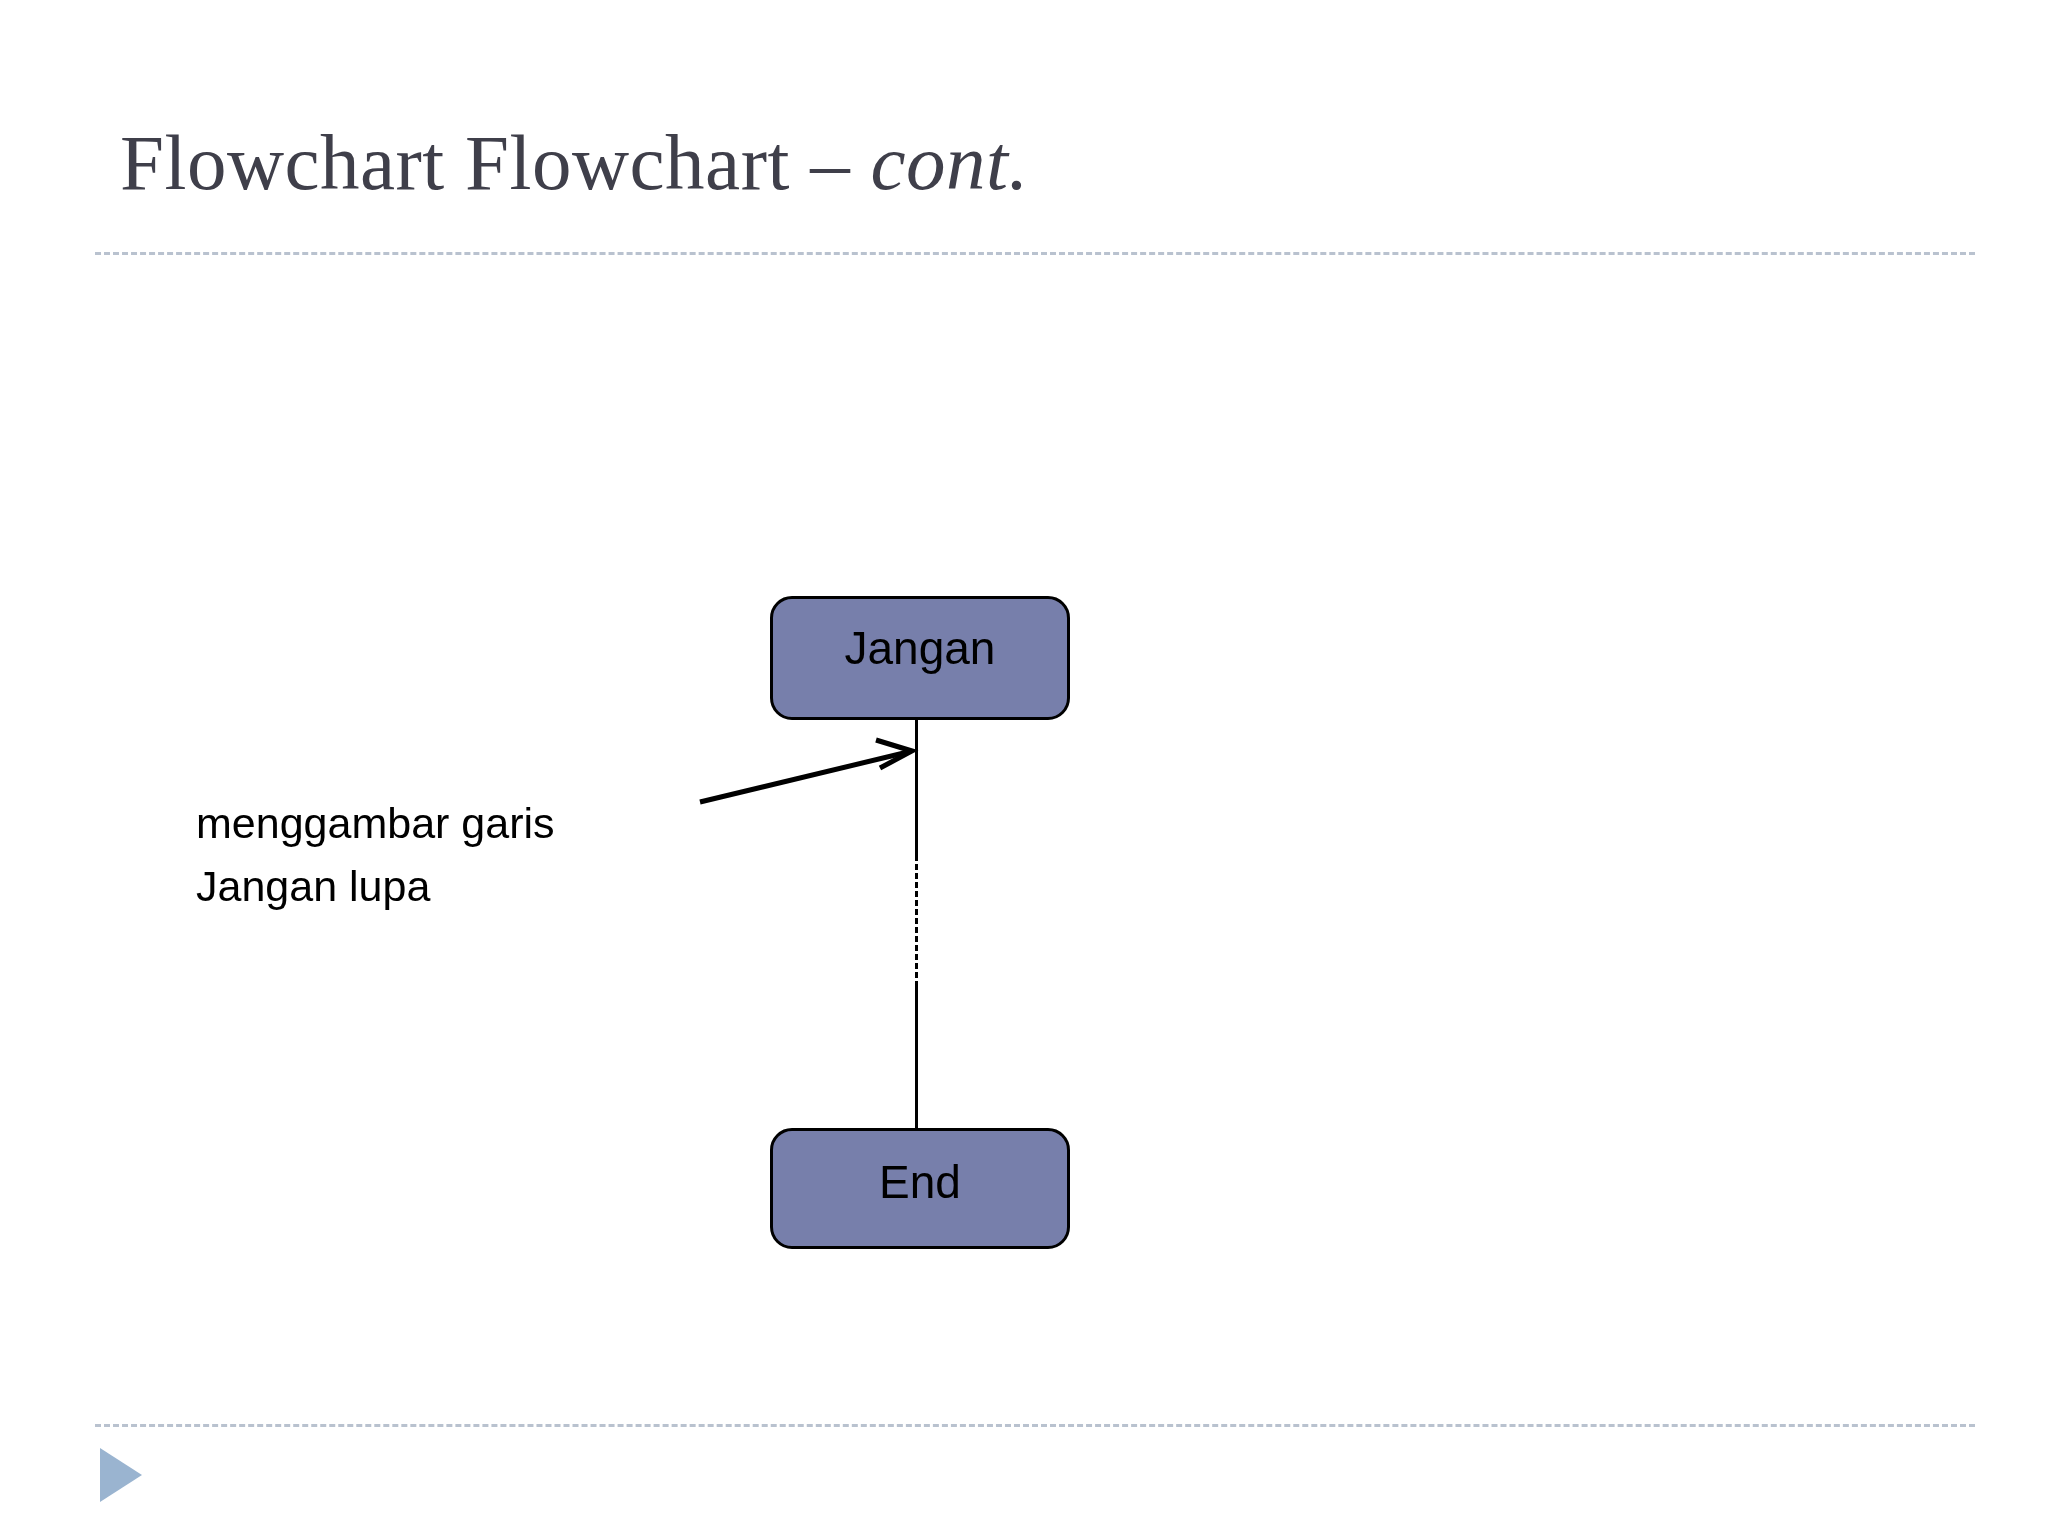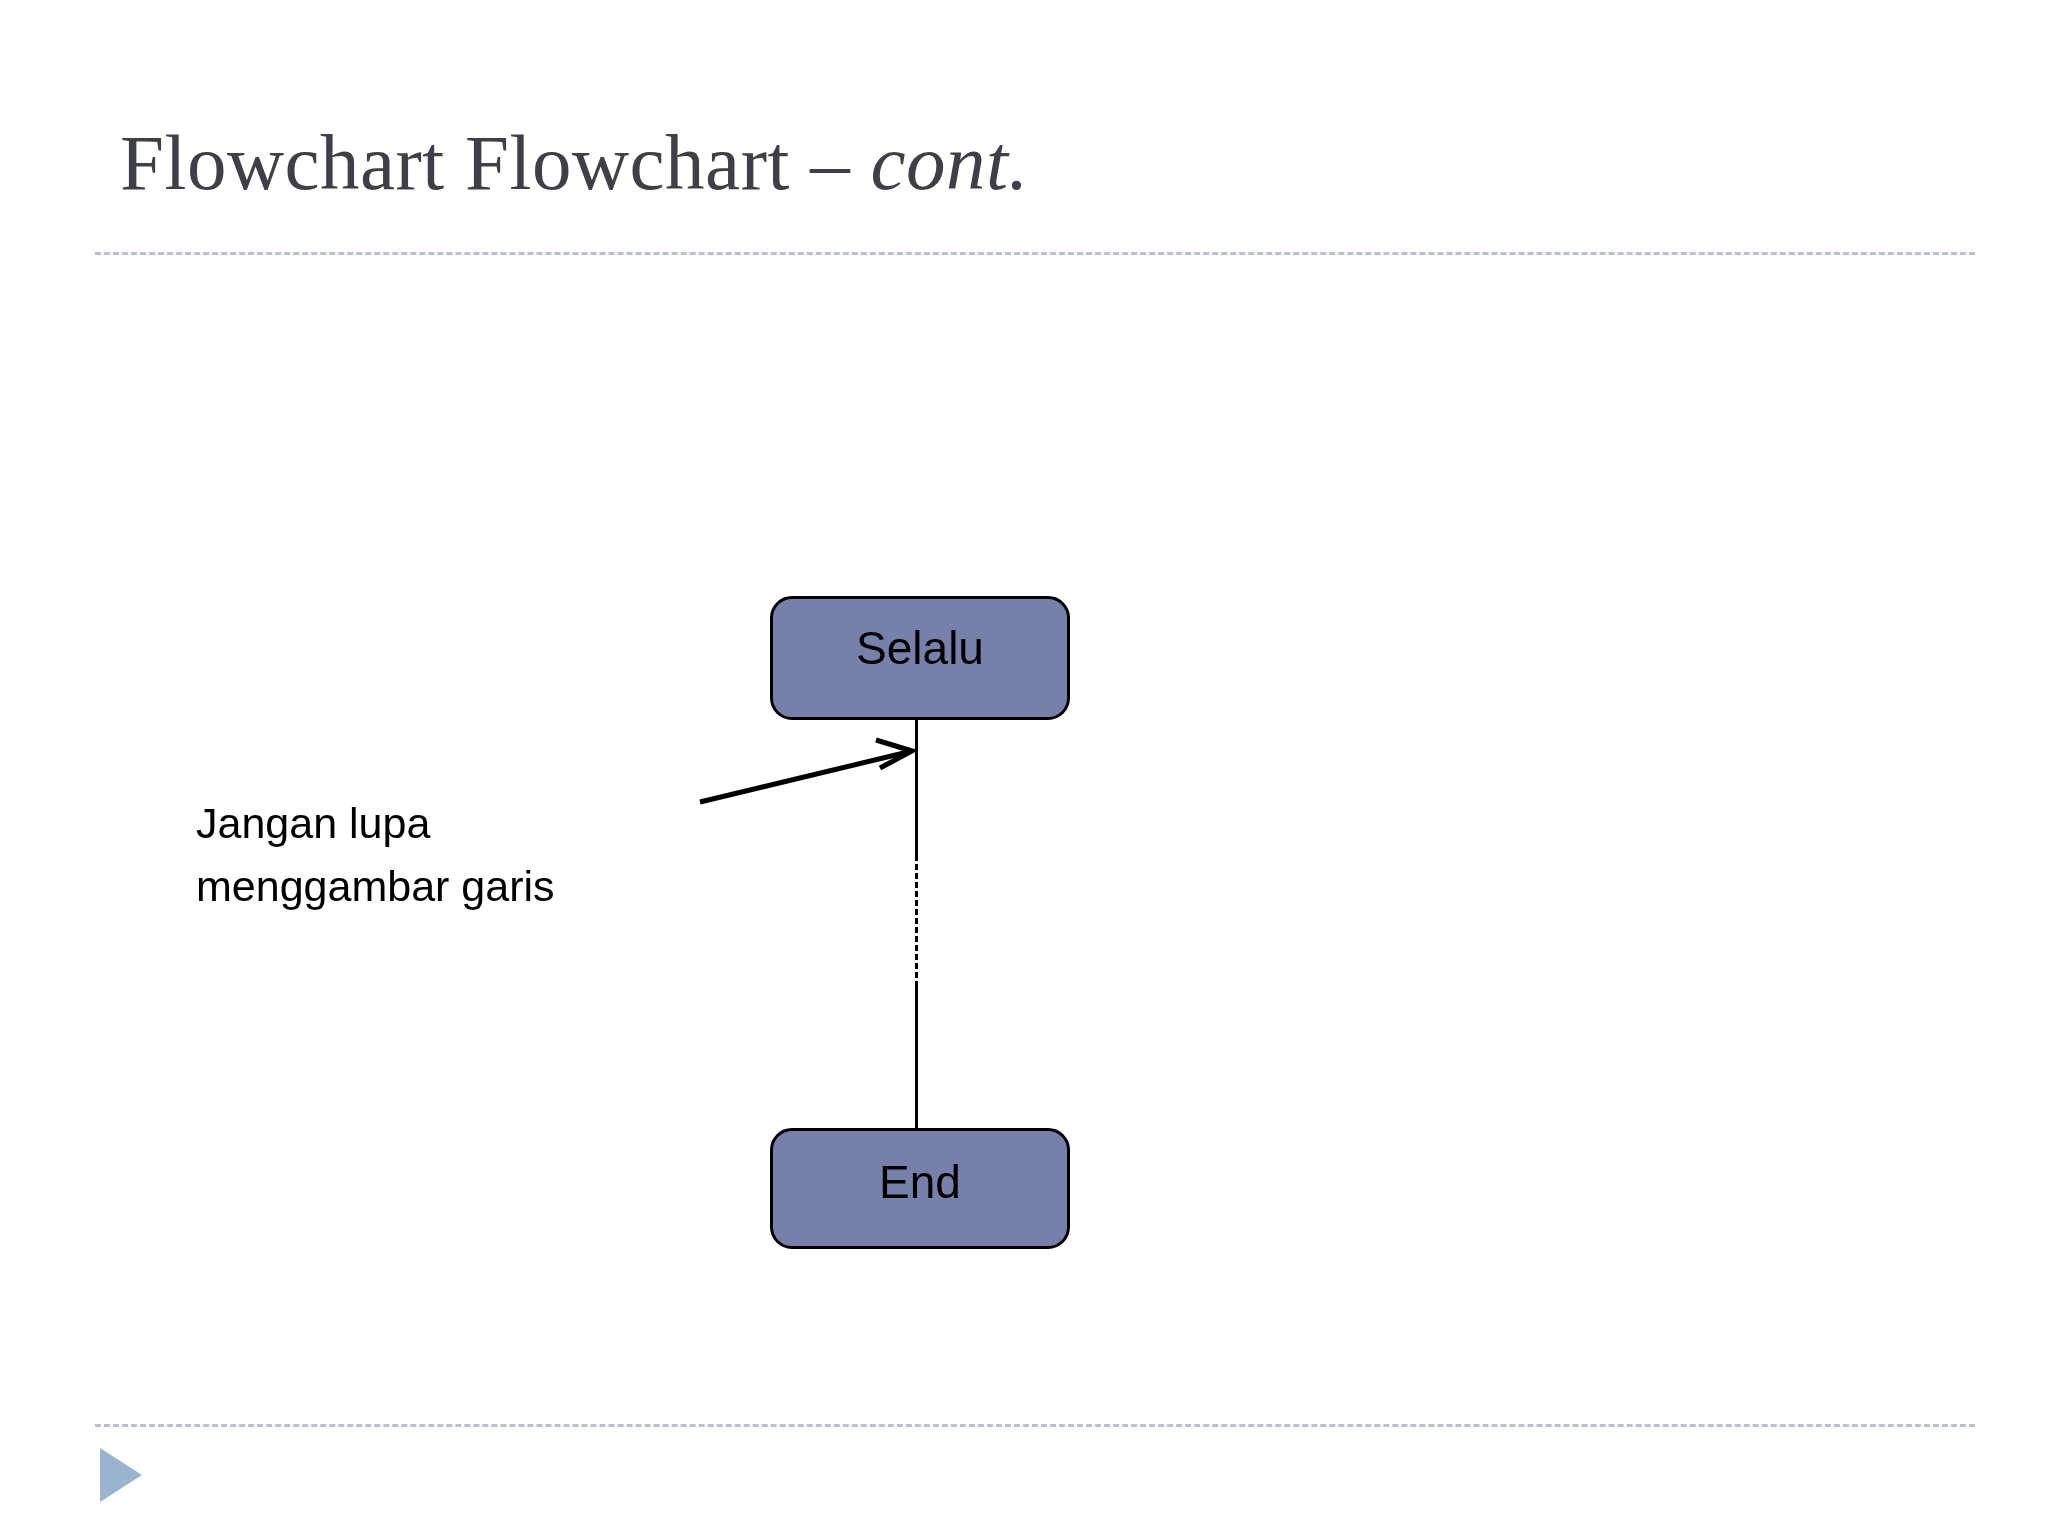--- a/index.html
+++ b/index.html
@@ -171,39 +171,39 @@
   <div id="title-block">
     <div id="page-title"><span>Flowchart Flowchart – </span><span class="title-cont">cont.</span></div>
   </div>
 
   <div class="divider" id="divider-top"></div>
 
 
   <div id="flowchart">
 
     <div class="flow-box" id="box-begin">
-      <div class="flow-label">Selalu</div>
+      <div class="flow-label">Jangan</div>
     </div>
 
     <div class="connector-seg" id="connector-solid-top"></div>
     <div class="connector-seg" id="connector-dashed"></div>
     <div class="connector-seg" id="connector-solid-bottom"></div>
 
     <div class="flow-box" id="box-end">
       <div class="flow-label">End</div>
     </div>
 
     <svg id="pointer-arrow" viewBox="0 0 250 110" xmlns="http://www.w3.org/2000/svg">
       <line x1="20" y1="72" x2="228" y2="22" stroke="#000000" stroke-width="5"></line>
       <polyline points="196,10 232,21 200,38" fill="none" stroke="#000000" stroke-width="5" stroke-linejoin="miter" stroke-linecap="butt"></polyline>
     </svg>
   </div>
 
   <div id="note-text">
+    <div>menggambar garis</div>
     <div>Jangan lupa</div>
-    <div>menggambar garis</div>
   </div>
 
   <div class="divider" id="divider-bottom"></div>
 
   <div id="bottom-triangle"></div>
 
 </div>
 
 </body></html>

